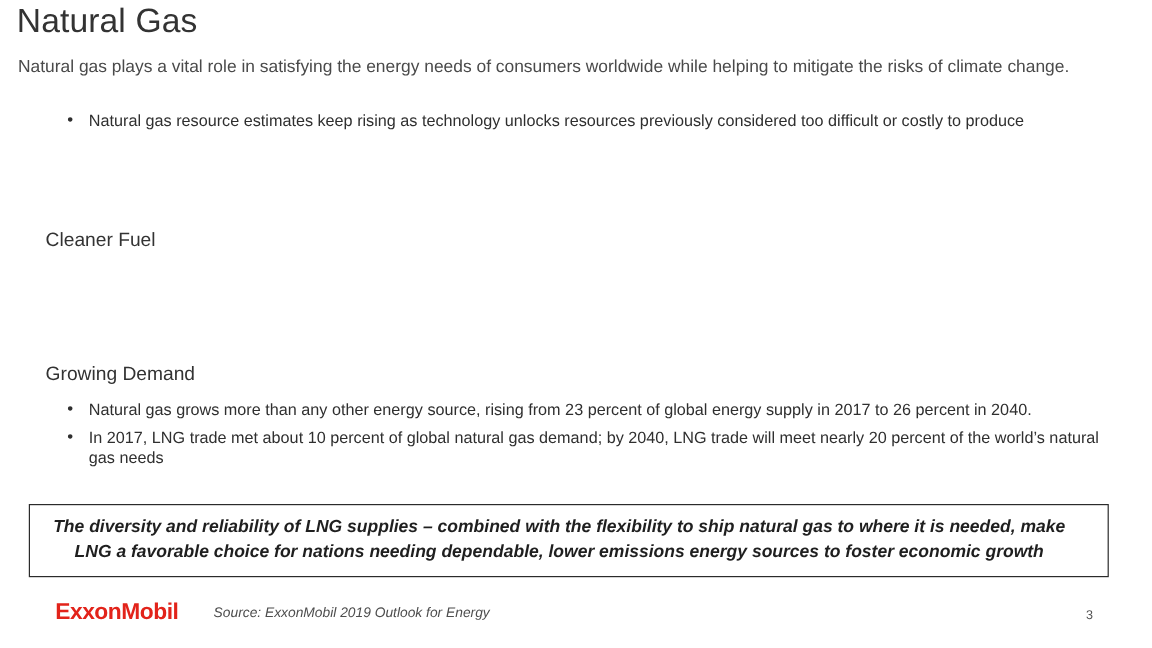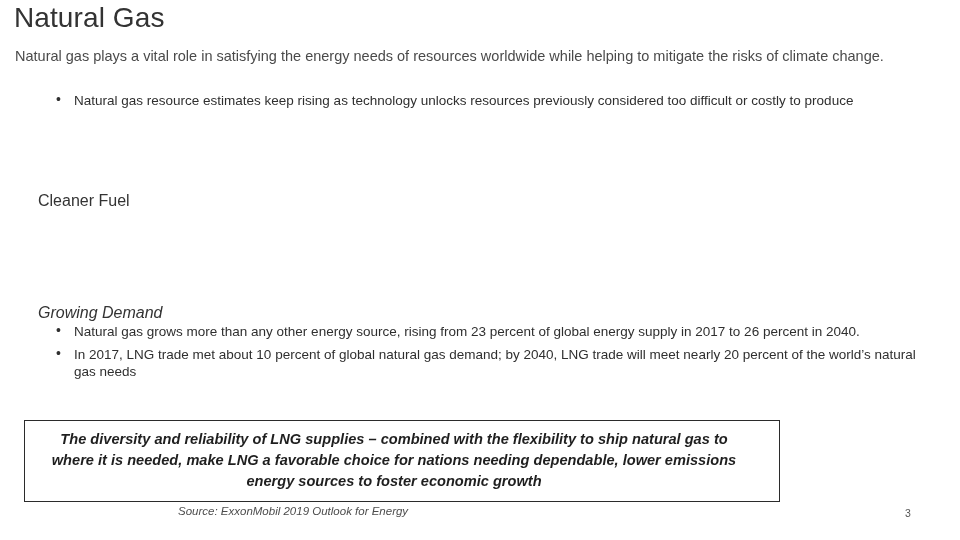--- a/index.html
+++ b/index.html
@@ -66,28 +66,28 @@
     content: "\2022";
     position: absolute;
     left: 18px;
     top: -1px;
     font-size: 14px;
     color: #2f2f2f;
   }
   #sec-abundant { top: 92px; }
   #sec-cleaner { top: 192px; }
   #sec-growing { top: 304px; }
-  #sec-growing .section-head { margin-bottom: 1px; font-style: italic; }
+  #sec-growing .section-head { margin-bottom: 11px; }
   #sec-growing ul.bullets li { margin-bottom: 6px; }
 
   .callout {
     position: absolute;
     left: 24px;
     top: 420px;
-    width: 756px;
+    width: 900px;
     box-sizing: border-box;
     border: 1.5px solid #2b2b2b;
     padding: 8px 30px 9px 14px;
     text-align: center;
     font-size: 14.6px;
     font-weight: bold;
     font-style: italic;
     line-height: 21px;
     color: #1f1f1f;
   }
@@ -118,21 +118,21 @@
     color: #555555;
   }
 </style>
 </head>
 <body>
 
 <div class="slide">
 
   <div class="title">Natural Gas</div>
 
-  <div class="subtitle">Natural gas plays a vital role in satisfying the energy needs of resources worldwide while helping to mitigate the risks of climate change.</div>
+  <div class="subtitle">Natural gas plays a vital role in satisfying the energy needs of consumers worldwide while helping to mitigate the risks of climate change.</div>
 
   <div class="section" id="sec-abundant">
     <ul class="bullets">
       <li>Natural gas resource estimates keep rising as technology unlocks resources previously considered too difficult or costly to produce</li>
     </ul>
   </div>
 
   <div class="section" id="sec-cleaner">
     <div class="section-head">Cleaner Fuel</div>
   </div>
@@ -140,18 +140,19 @@
   <div class="section" id="sec-growing">
     <div class="section-head">Growing Demand</div>
     <ul class="bullets">
       <li>Natural gas grows more than any other energy source, rising from 23 percent of global energy supply in 2017 to 26 percent in 2040.</li>
       <li>In 2017, LNG trade met about 10 percent of global natural gas demand; by 2040, LNG trade will meet nearly 20 percent of the world’s natural gas needs</li>
     </ul>
   </div>
 
   <div class="callout">The diversity and reliability of LNG supplies – combined with the flexibility to ship natural gas to where it is needed, make LNG a favorable choice for nations needing dependable, lower emissions energy sources to foster economic growth</div>
 
+  <div class="footer-logo">ExxonMobil</div>
 
   <div class="source">Source:  ExxonMobil 2019 Outlook for Energy</div>
 
   <div class="page-number">3</div>
 
 </div>
 
 </body></html>

